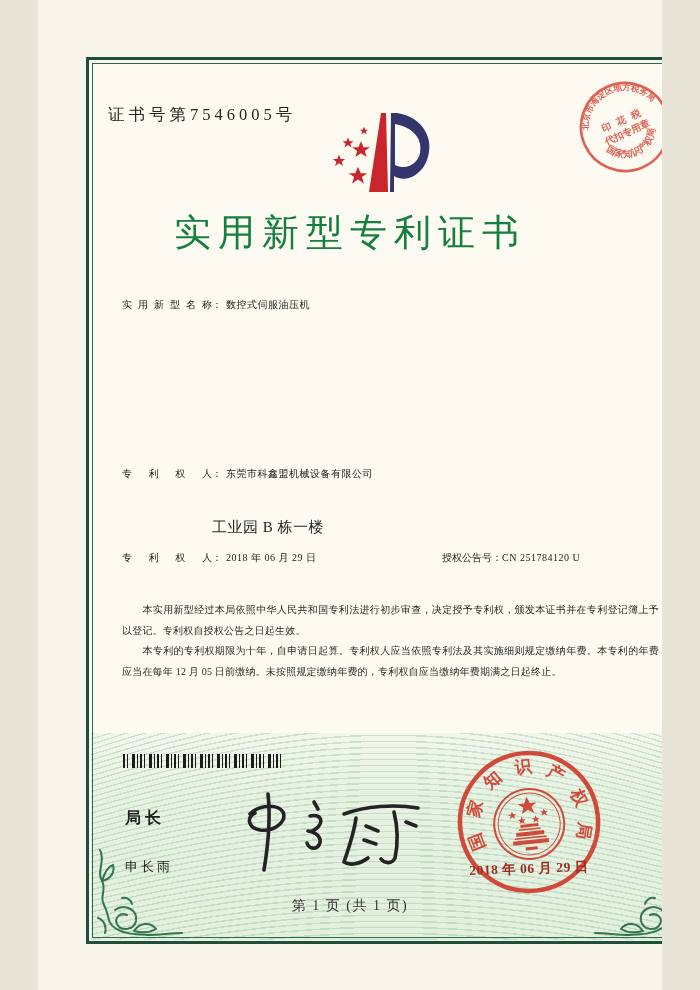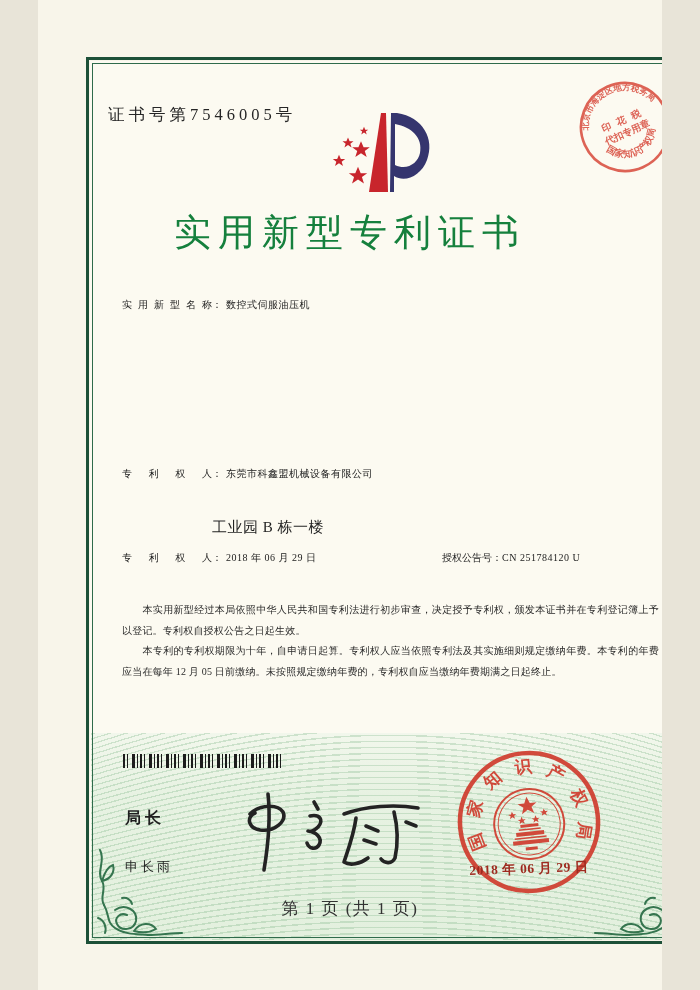--- a/index.html
+++ b/index.html
@@ -77,21 +77,21 @@
   .seal { left:415px; top:746px; width:152px; height:152px; z-index:12; transform:rotate(-6deg); }
   .seal-date {
     left:416px; top:860px; width:150px; text-align:center; z-index:13;
     font-size:13.5px; font-weight:700; letter-spacing:0.5px; color:#9e2a1f;
     transform:rotate(-2deg);
   }
   .tax-stamp { left:537px; top:77px; width:100px; height:100px; z-index:9; transform:rotate(-24deg); }
 
   .footer {
     left:0; top:897px; width:100%; text-align:center; z-index:10;
-    font-size:17px; letter-spacing:1.5px; color:#333;
+    font-size:14px; letter-spacing:1.5px; color:#333;
   }
   .flourish { width:92px; height:92px; z-index:7; }
   .flourish.bl { left:54px; top:848px; }
   .flourish.br { left:555px; top:848px; transform:scaleX(-1); }
 </style>
 </head>
 <body>
 
 <div class="page">
 

